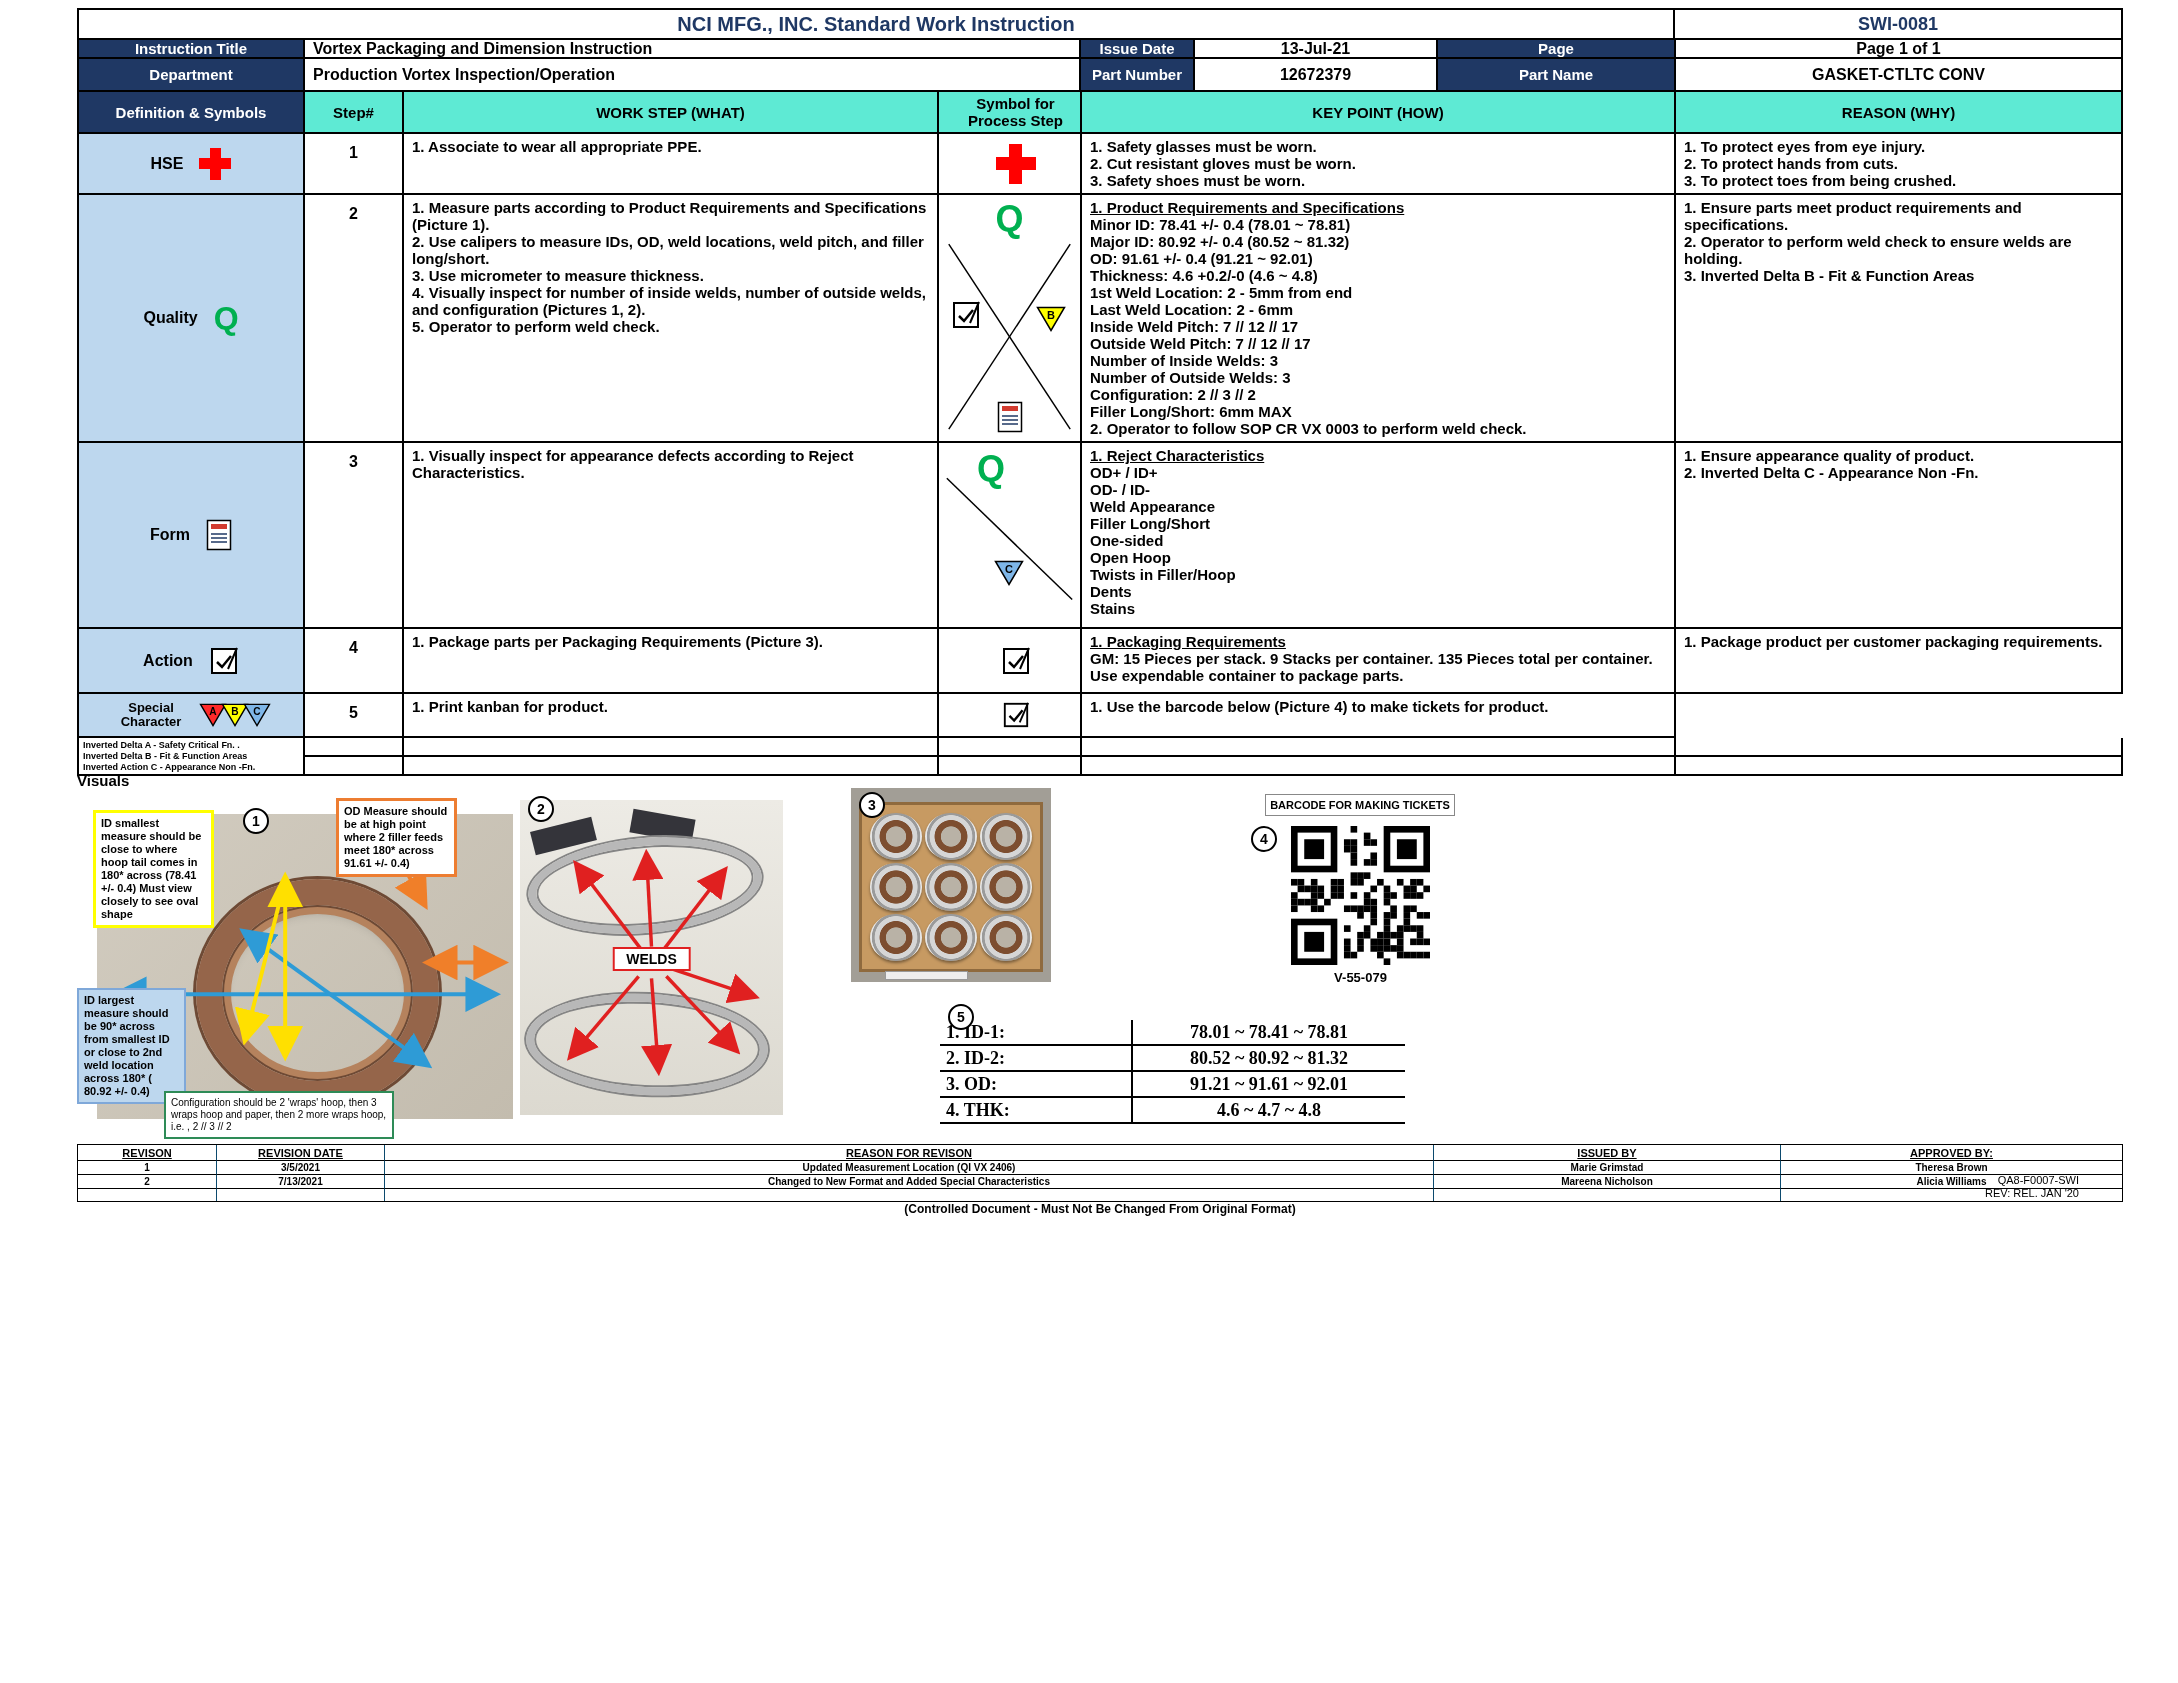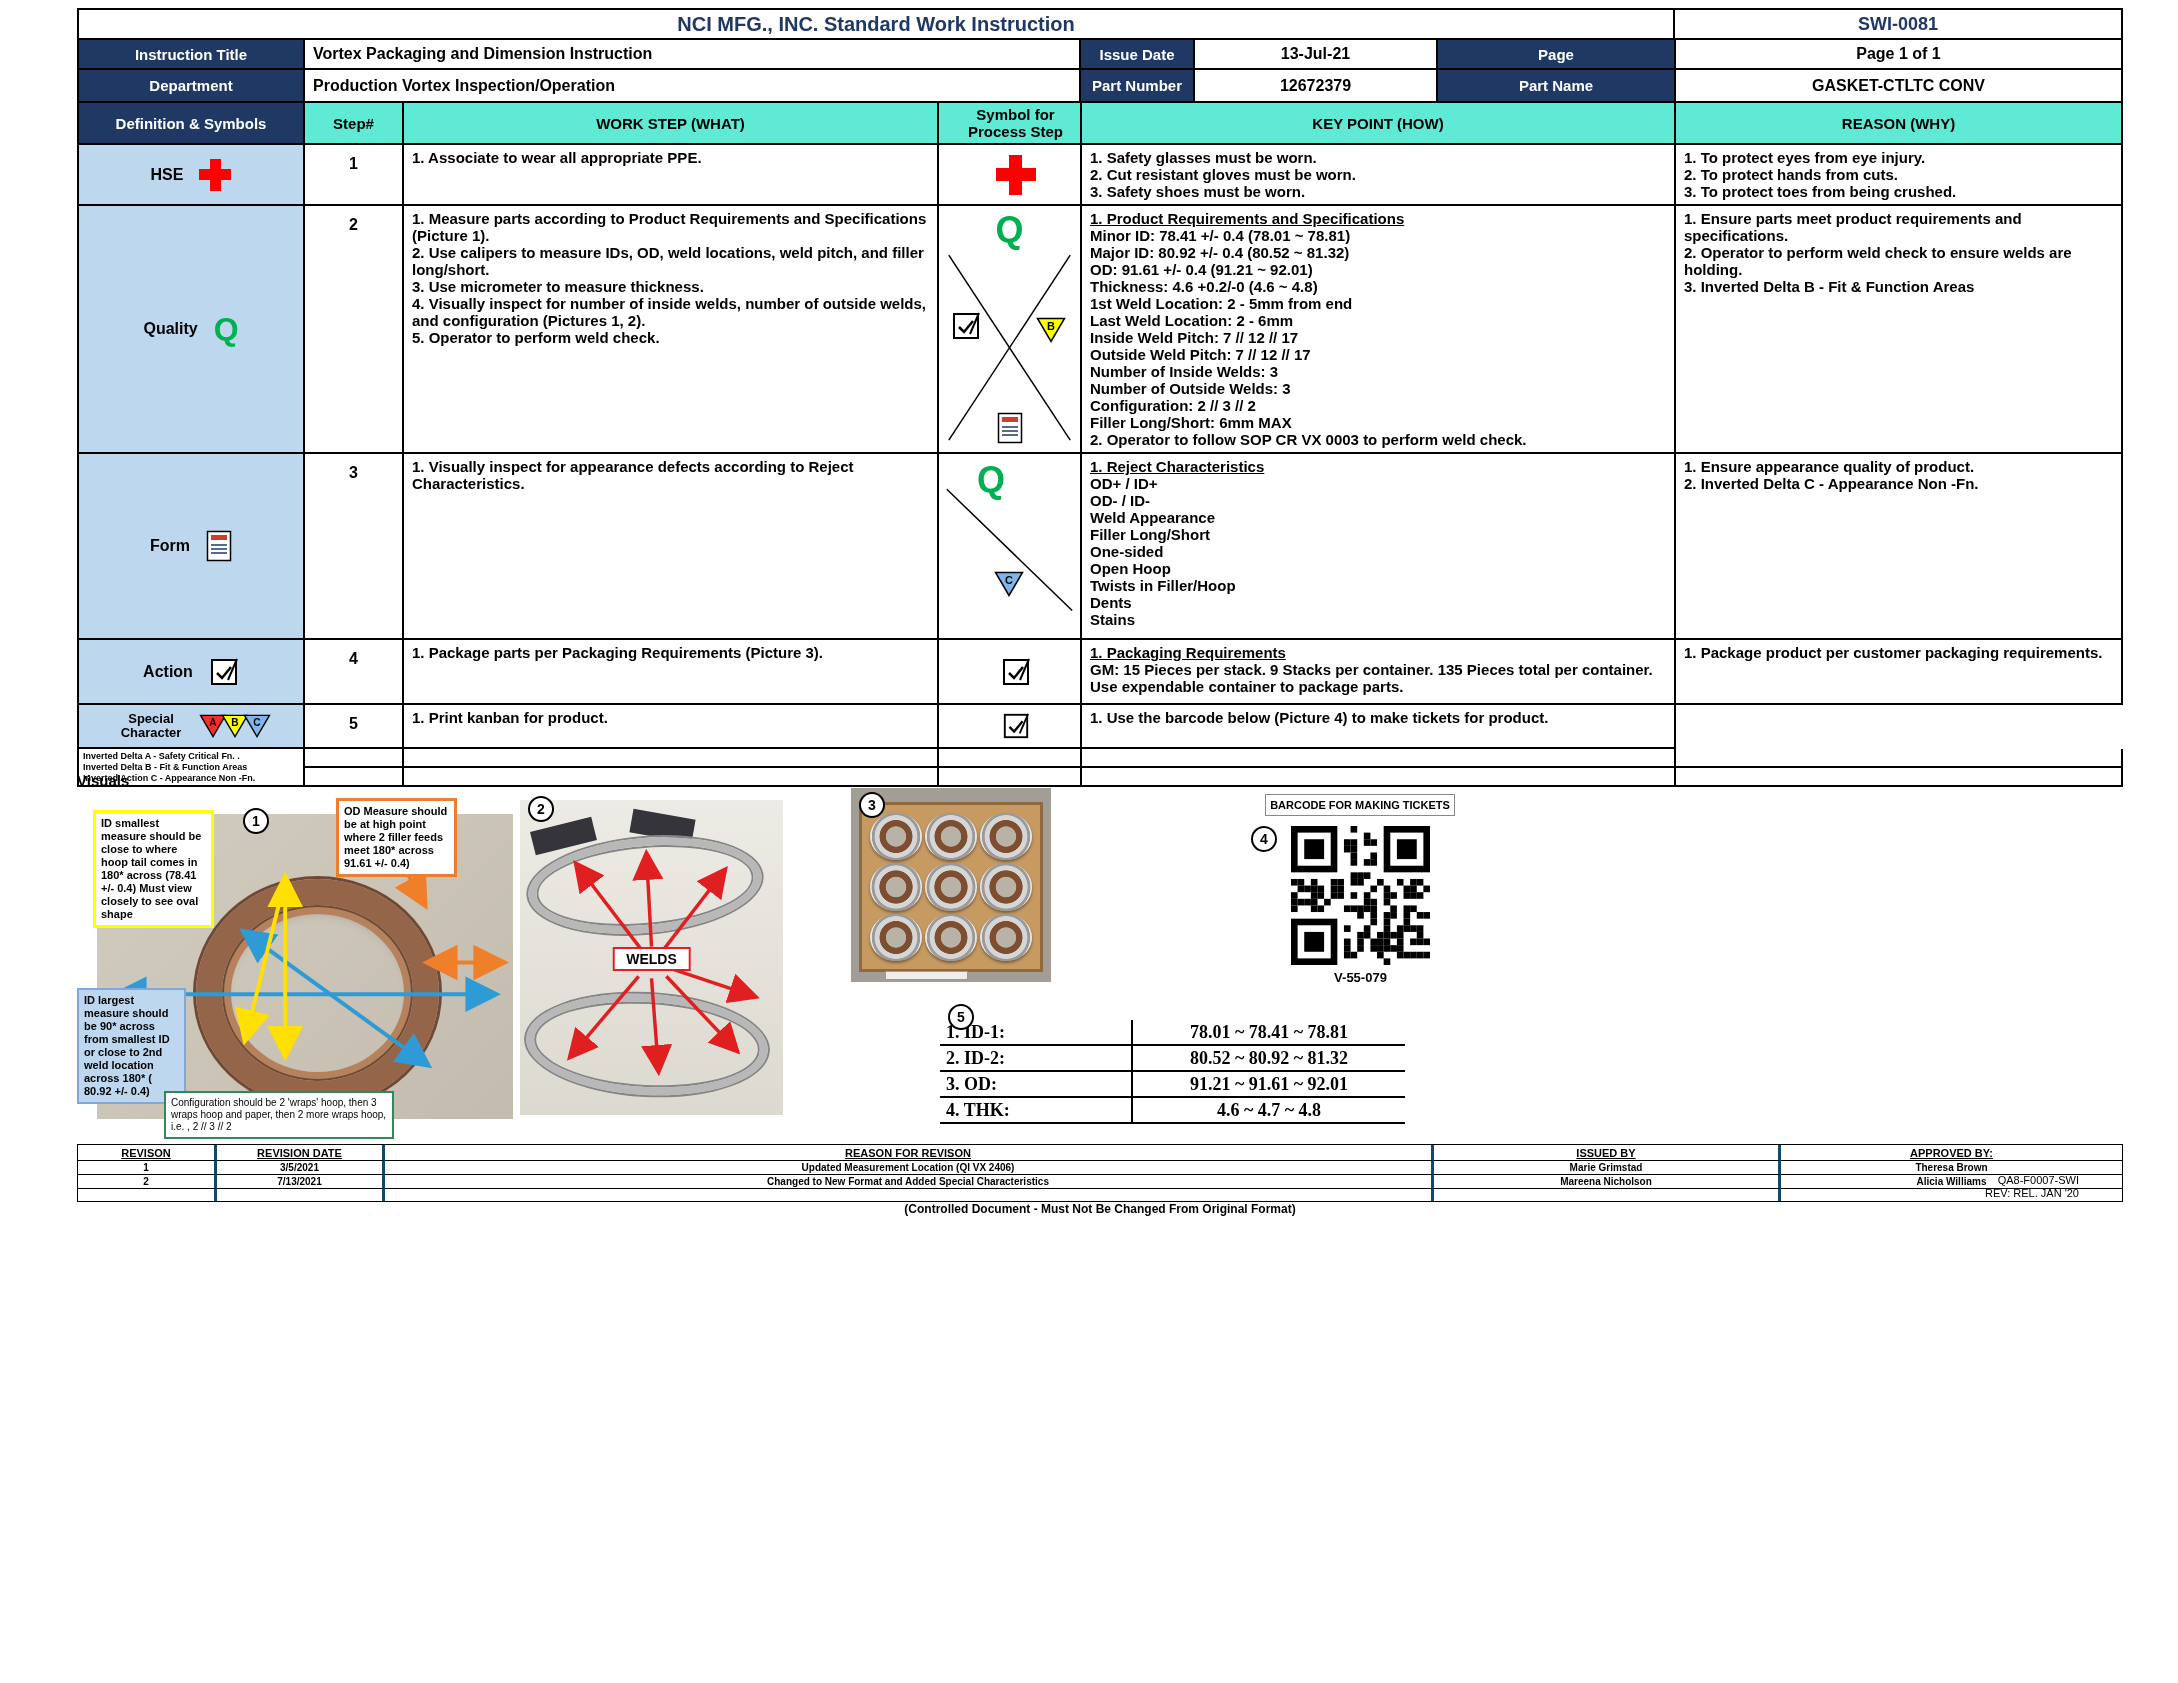--- a/index.html
+++ b/index.html
@@ -98,21 +98,21 @@
   #meas-table { position:absolute; left:863px; top:234px; width:465px;
                 font-family:"Liberation Serif", serif; font-weight:bold; font-size:18px; z-index:2; }
   .mrow { display:flex; height:26px; border-bottom:2px solid #000; align-items:center; }
   .mlabel { flex:0 0 193px; padding-left:6px; border-right:2px solid #000; height:100%;
             display:flex; align-items:center; }
   .mval { flex:1; text-align:center; }
 
   
   #revision { position:absolute; left:77px; top:1144px; width:2046px; border:1.5px solid #000; }
   .rrow { display:flex; }
-  .rcell { border-right:3px solid #0c4a6e; border-bottom:1px solid #000; overflow:hidden;
+  .rcell { border-right:1px solid #0c4a6e; border-bottom:1px solid #000; overflow:hidden;
            display:flex; align-items:center; justify-content:center; font-size:10px; font-weight:bold; }
   .rcell:last-child { border-right:none; }
   .rc1 { flex:0 0 139px; } .rc2 { flex:0 0 168px; } .rc3 { flex:0 0 1049px; }
   .rc4 { flex:0 0 347px; } .rc5 { flex:1; }
   .rhead .rcell { font-size:11px; text-decoration:underline; height:16px; }
   .rdata .rcell { height:14px; }
   .rempty .rcell { height:12px; border-bottom:none; }
 
   
   #footer-note { position:absolute; left:77px; top:1202px; width:2046px; text-align:center;
@@ -123,21 +123,21 @@
 </head>
 <body>
 
 <div id="doc">
 
   <div class="trow" style="height:30px">
     <div class="cell tc title-main" style="flex:0 0 1596px">NCI MFG., INC. Standard Work Instruction</div>
     <div class="cell tc title-id c6">SWI-0081</div>
   </div>
 
-  <div class="trow" style="height:30px">
+  <div class="trow" style="height:19px">
     <div class="cell navy" style="flex:0 0 226px">Instruction Title</div>
     <div class="cell metaval" style="flex:0 0 776px">Vortex Packaging and Dimension Instruction</div>
     <div class="cell navy" style="flex:0 0 114px">Issue Date</div>
     <div class="cell metaval center" style="flex:0 0 243px">13-Jul-21</div>
     <div class="cell navy" style="flex:0 0 238px">Page</div>
     <div class="cell metaval center c6">Page 1 of 1</div>
   </div>
 
   <div class="trow" style="height:33px">
     <div class="cell navy" style="flex:0 0 226px">Department</div>

